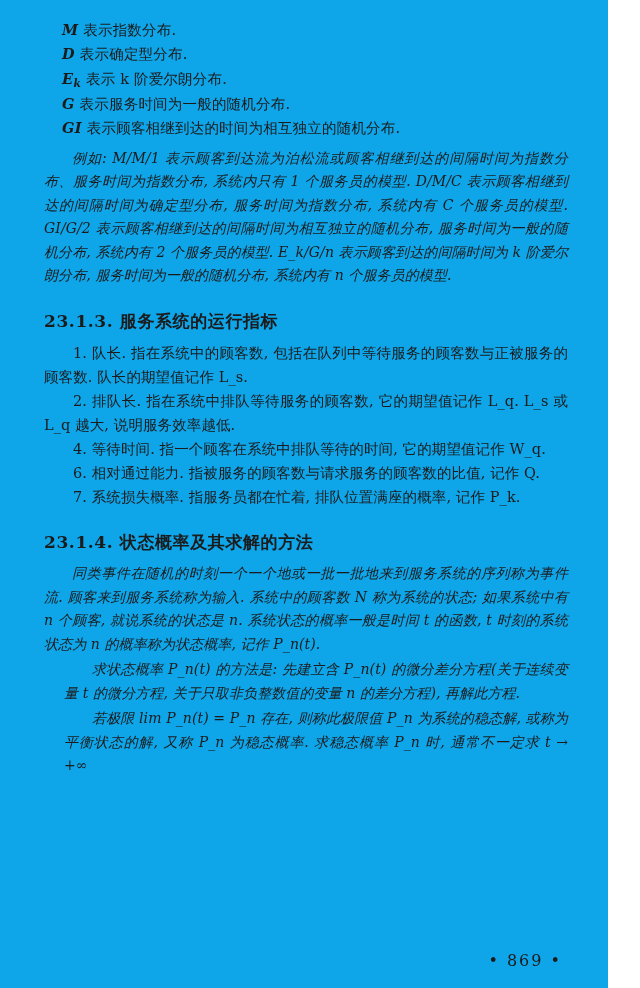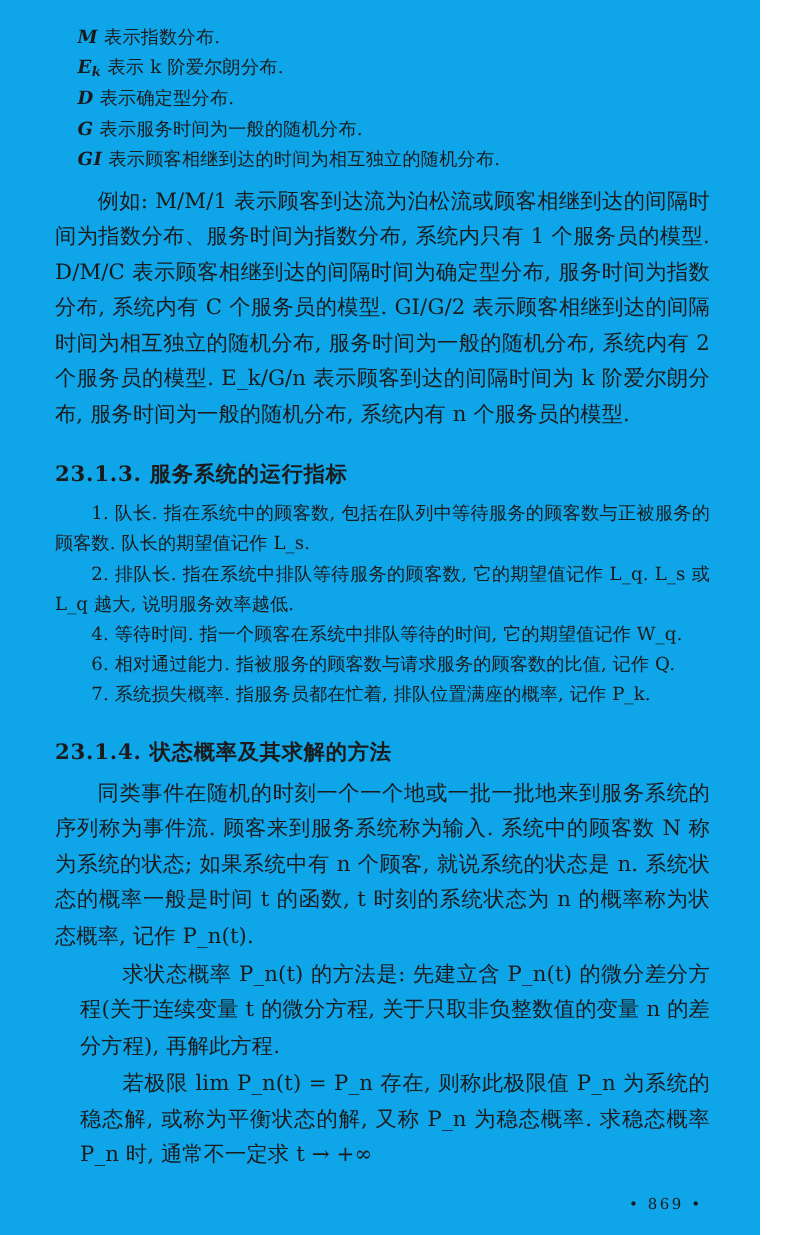--- a/index.html
+++ b/index.html
@@ -41,26 +41,27 @@
     font-weight: bold;
     letter-spacing: 0.4px;
   }
   .def-line .sub {
     font-size: 10.5px;
     vertical-align: -0.25em;
     font-style: italic;
     font-weight: bold;
   }
   p.body {
-    font-size: 17px;
+    font-size: 14px;
     line-height: 1.68;
     margin: 6px 0 0 0;
     text-align: justify;
     text-indent: 2em;
     letter-spacing: 0.1px;
+    font-style: italic;
   }
   p.body.tight {
     margin-top: 2px;
     margin-left: 20px;
   }
 
   h2.section {
     font-size: 17px;
     font-weight: bold;
     margin: 22px 0 8px 0;
@@ -77,41 +78,41 @@
     line-height: 1.66;
     text-indent: 2em;
     text-align: justify;
     letter-spacing: 0.1px;
     margin: 0;
   }
   .pagenum {
     position: absolute;
     right: 46px;
     bottom: 18px;
-    font-size: 12px;
+    font-size: 16px;
     letter-spacing: 2px;
   }
 </style>
 </head>
 <body>
 
 <div class="page">
 
   <div class="defs-list">
     <div class="def-line">
       <span class="sym">M</span>
       <span>表示指数分布.</span>
     </div>
     <div class="def-line">
+      <span class="sym">D</span>
+      <span>表示确定型分布.</span>
+    </div>
+    <div class="def-line">
       <span class="sym">E<span class="sub">k</span></span>
       <span>表示 k 阶爱尔朗分布.</span>
-    </div>
-    <div class="def-line">
-      <span class="sym">D</span>
-      <span>表示确定型分布.</span>
     </div>
     <div class="def-line">
       <span class="sym">G</span>
       <span>表示服务时间为一般的随机分布.</span>
     </div>
     <div class="def-line">
       <span class="sym">GI</span>
       <span>表示顾客相继到达的时间为相互独立的随机分布.</span>
     </div>
   </div>

